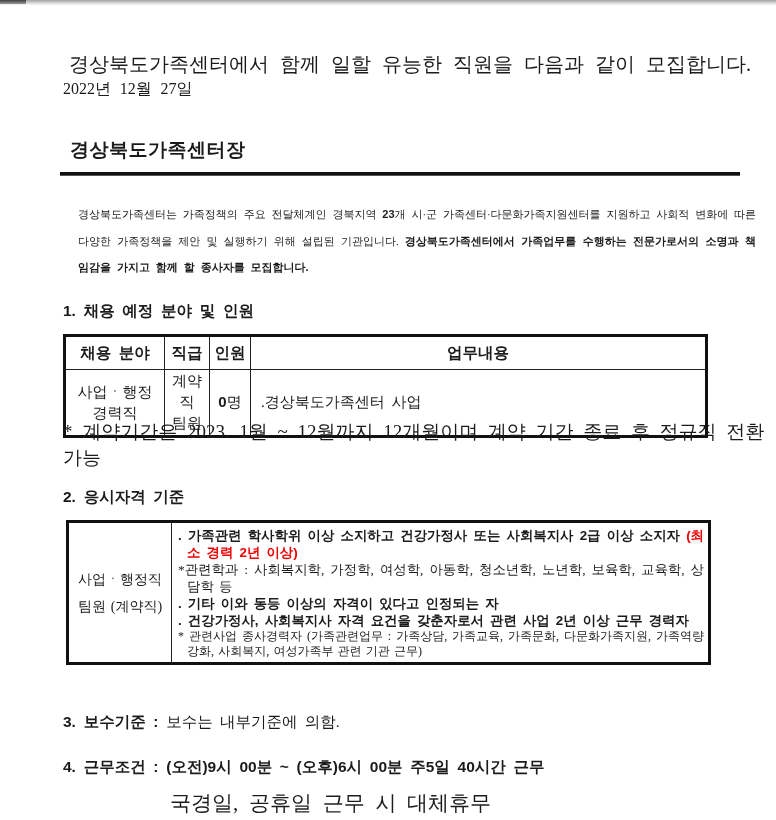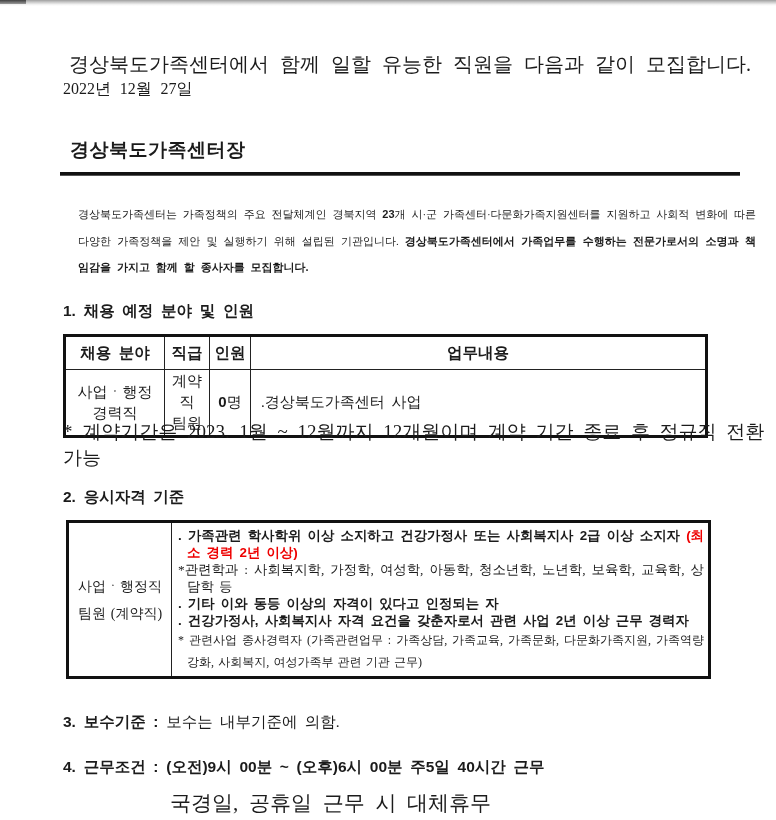--- a/index.html
+++ b/index.html
@@ -103,21 +103,21 @@
   .t2 td.detail{padding:4px 4px 3px 6px;margin-left:8px;}
   .li{
     padding-left:9px;text-indent:-9px;
     text-align:justify;line-height:17px;
   }
   .li-bold{
     font-family:"Liberation Sans", sans-serif;
     font-weight:700;font-size:13.4px;word-spacing:.18em;
   }
   .li-normal{font-size:13.4px;word-spacing:.14em;}
-  .li-small{font-size:12px;line-height:22px;word-spacing:.1em;}
+  .li-small{font-size:12px;line-height:15px;word-spacing:.1em;}
 
   .s4-line2{
     position:absolute;top:789px;left:170px;margin:0;
     font-size:21px;word-spacing:.26em;
   }
 </style>
 </head>
 <body>
 
 <div class="page">

